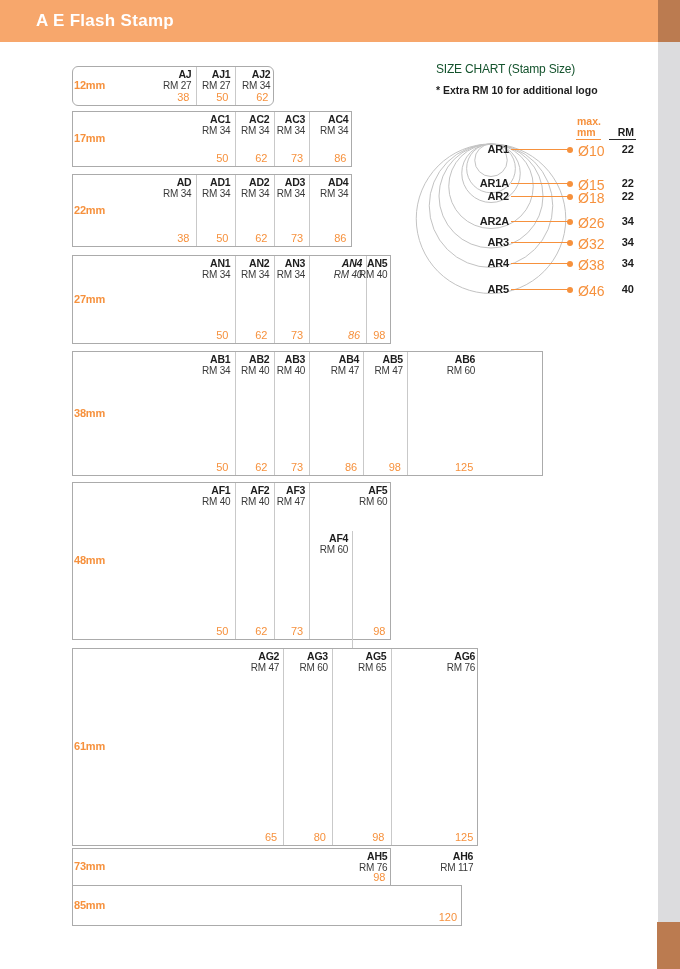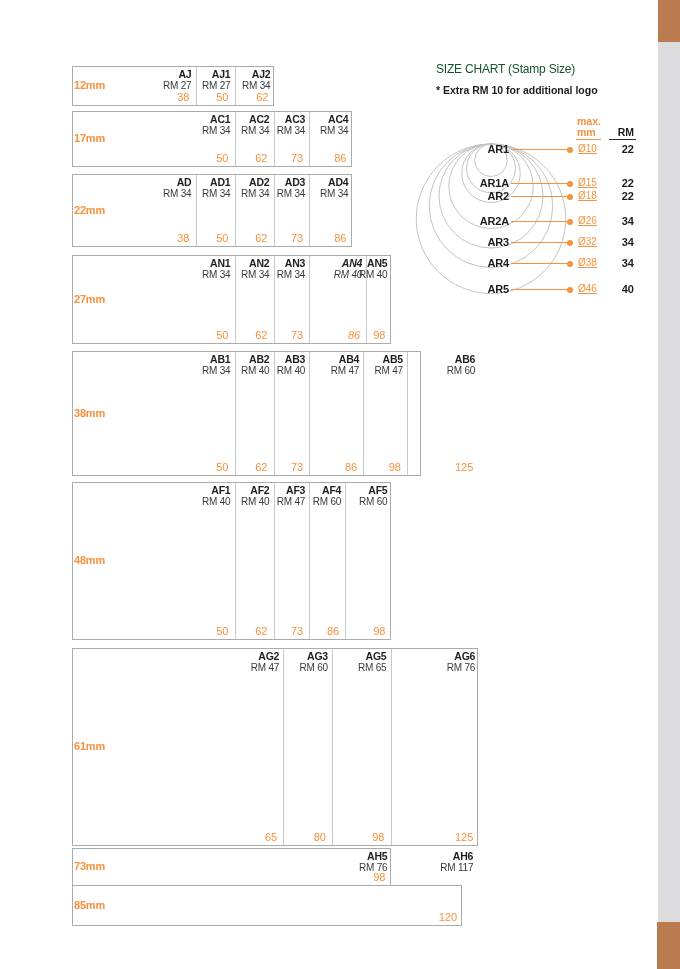--- a/index.html
+++ b/index.html
@@ -19,39 +19,42 @@
   .sc-note { position:absolute; left:436px; top:84px; font-size:10.5px; font-weight:bold; color:#1d1d1d; }
   .sc-maxmm { position:absolute; left:577px; top:116px; font-size:10.5px; font-weight:bold; color:#F6913D; line-height:11px; }
   .sc-rmhdr { position:absolute; left:606px; top:126px; width:28px; text-align:right; font-size:10.5px; font-weight:bold; color:#1d1d1d; }
   .u-orange { position:absolute; left:576px; top:139px; width:25px; height:1px; background:#F6913D; }
   .u-black  { position:absolute; left:609px; top:139px; width:27px; height:1px; background:#2b2b2b; }
   #size-circles { position:absolute; left:411px; top:140px; }
   .sc-row { position:absolute; left:440px; width:200px; height:14px; }
   .sc-label { position:absolute; left:0; top:0; width:69px; text-align:right; font-size:11px; font-weight:bold; color:#1d1d1d; letter-spacing:-0.2px; }
   .sc-line { position:absolute; left:71px; top:6px; width:57px; height:1px; background:#F6913D; }
   .sc-dot { position:absolute; left:127px; top:4px; width:6px; height:6px; border-radius:50%; background:#F6913D; }
-  .sc-dia { position:absolute; left:138px; top:0; font-size:10px; color:#F6913D;text-decoration:underline; }
+  .sc-dia { position:absolute; left:138px; top:0; font-size:14px; color:#F6913D; }
   .sc-rm  { position:absolute; left:166px; top:0; width:28px; text-align:right; font-size:11px; font-weight:bold; color:#1d1d1d; }
 
   
   .rowbox { position:absolute; background:#ffffff; border:1px solid #ABABAB; }
   .rowlabel { position:absolute; font-size:11px; font-weight:bold; color:#F6913D; letter-spacing:-0.2px;margin-left:38px; }
   .strip { position:absolute; top:0; height:100%; }
   .strip.divider { border-right:1px solid #C9C9C9; }
   .colhead { position:absolute; top:2px; right:4px; text-align:right; line-height:11px; }
   .colhead .code { display:block; font-size:10.5px; font-weight:bold; color:#1d1d1d; letter-spacing:-0.2px; }
   .colhead .price { display:block; font-size:10px; color:#3a3a3a; letter-spacing:-0.2px; }
   .colhead.floating { position:absolute; top:auto; right:auto; }
   .colnum { position:absolute; right:6px; bottom:2px; font-size:11px; color:#F6913D; }
 </style>
 </head>
 <body>
 
 <div class="page">
 
+  <header class="topbar">
+    <span class="title">A E Flash Stamp</span>
+  </header>
   <div class="corner-top"></div>
   <div class="right-strip"></div>
   <div class="corner-bottom"></div>
 
   <div class="sc-title">SIZE CHART (Stamp Size)</div>
   <div class="sc-note">* Extra RM 10 for additional logo</div>
   <div class="sc-maxmm">
     <div>max.</div>
     <div>mm</div>
   </div>
@@ -113,21 +116,21 @@
       <div class="sc-row" style="top: 282.5px;">
         <span class="sc-label">AR5</span>
         <div class="sc-line"></div>
         <div class="sc-dot"></div>
         <span class="sc-dia">Ø46</span>
         <span class="sc-rm">40</span>
       </div>
     </div>
 
   <div id="stamp-rows">
-      <div class="rowbox" style="left: 72px; top: 66px; width: 201.5px; height: 40px;">
+      <div class="rowbox" style="left: 72px; top: 66px; width: 201.5px; height: 40px; border-radius: 6px;">
         <div class="strip divider" style="left: 0px; width: 123.5px;">
           <div class="colhead">
             <span class="code">AJ</span>
             <span class="price">RM 27</span>
           </div>
           <div class="colnum">38</div>
         </div>
         <div class="strip divider" style="left: 123.5px; width: 39px;">
           <div class="colhead">
             <span class="code">AJ1</span>
@@ -244,21 +247,21 @@
         </div>
         <div class="strip" style="left: 279.5px; width: 39px;">
           <div class="colhead">
             <span class="code">AN5</span>
             <span class="price">RM 40</span>
           </div>
           <div class="colnum">98</div>
         </div>
       </div>
       <div class="rowlabel" style="left: 36px; top: 292.5px;">27mm</div>
-      <div class="rowbox" style="left: 72px; top: 351px; width: 349px; height: 125px; padding-left: 48px;">
+      <div class="rowbox" style="left: 72px; top: 351px; width: 471px; height: 125px; padding-left: 48px;">
         <div class="strip divider" style="left: 0px; width: 162.5px;">
           <div class="colhead">
             <span class="code">AB1</span>
             <span class="price">RM 34</span>
           </div>
           <div class="colnum">50</div>
         </div>
         <div class="strip divider" style="left: 162.5px; width: 39px;">
           <div class="colhead">
             <span class="code">AB2</span>
@@ -311,21 +314,21 @@
           </div>
           <div class="colnum">62</div>
         </div>
         <div class="strip divider" style="left: 201.5px; width: 35.75px;">
           <div class="colhead">
             <span class="code">AF3</span>
             <span class="price">RM 47</span>
           </div>
           <div class="colnum">73</div>
         </div>
-        <div class="strip divider" style="left: 231px; width: 42.25px;">
+        <div class="strip divider" style="left: 238px; width: 42.25px; margin-top: 48px;">
           <div class="colhead">
             <span class="code">AF4</span>
             <span class="price">RM 60</span>
           </div>
           <div class="colnum">86</div>
         </div>
         <div class="strip" style="left: 279.5px; width: 39px;">
           <div class="colhead">
             <span class="code">AF5</span>
             <span class="price">RM 60</span>

